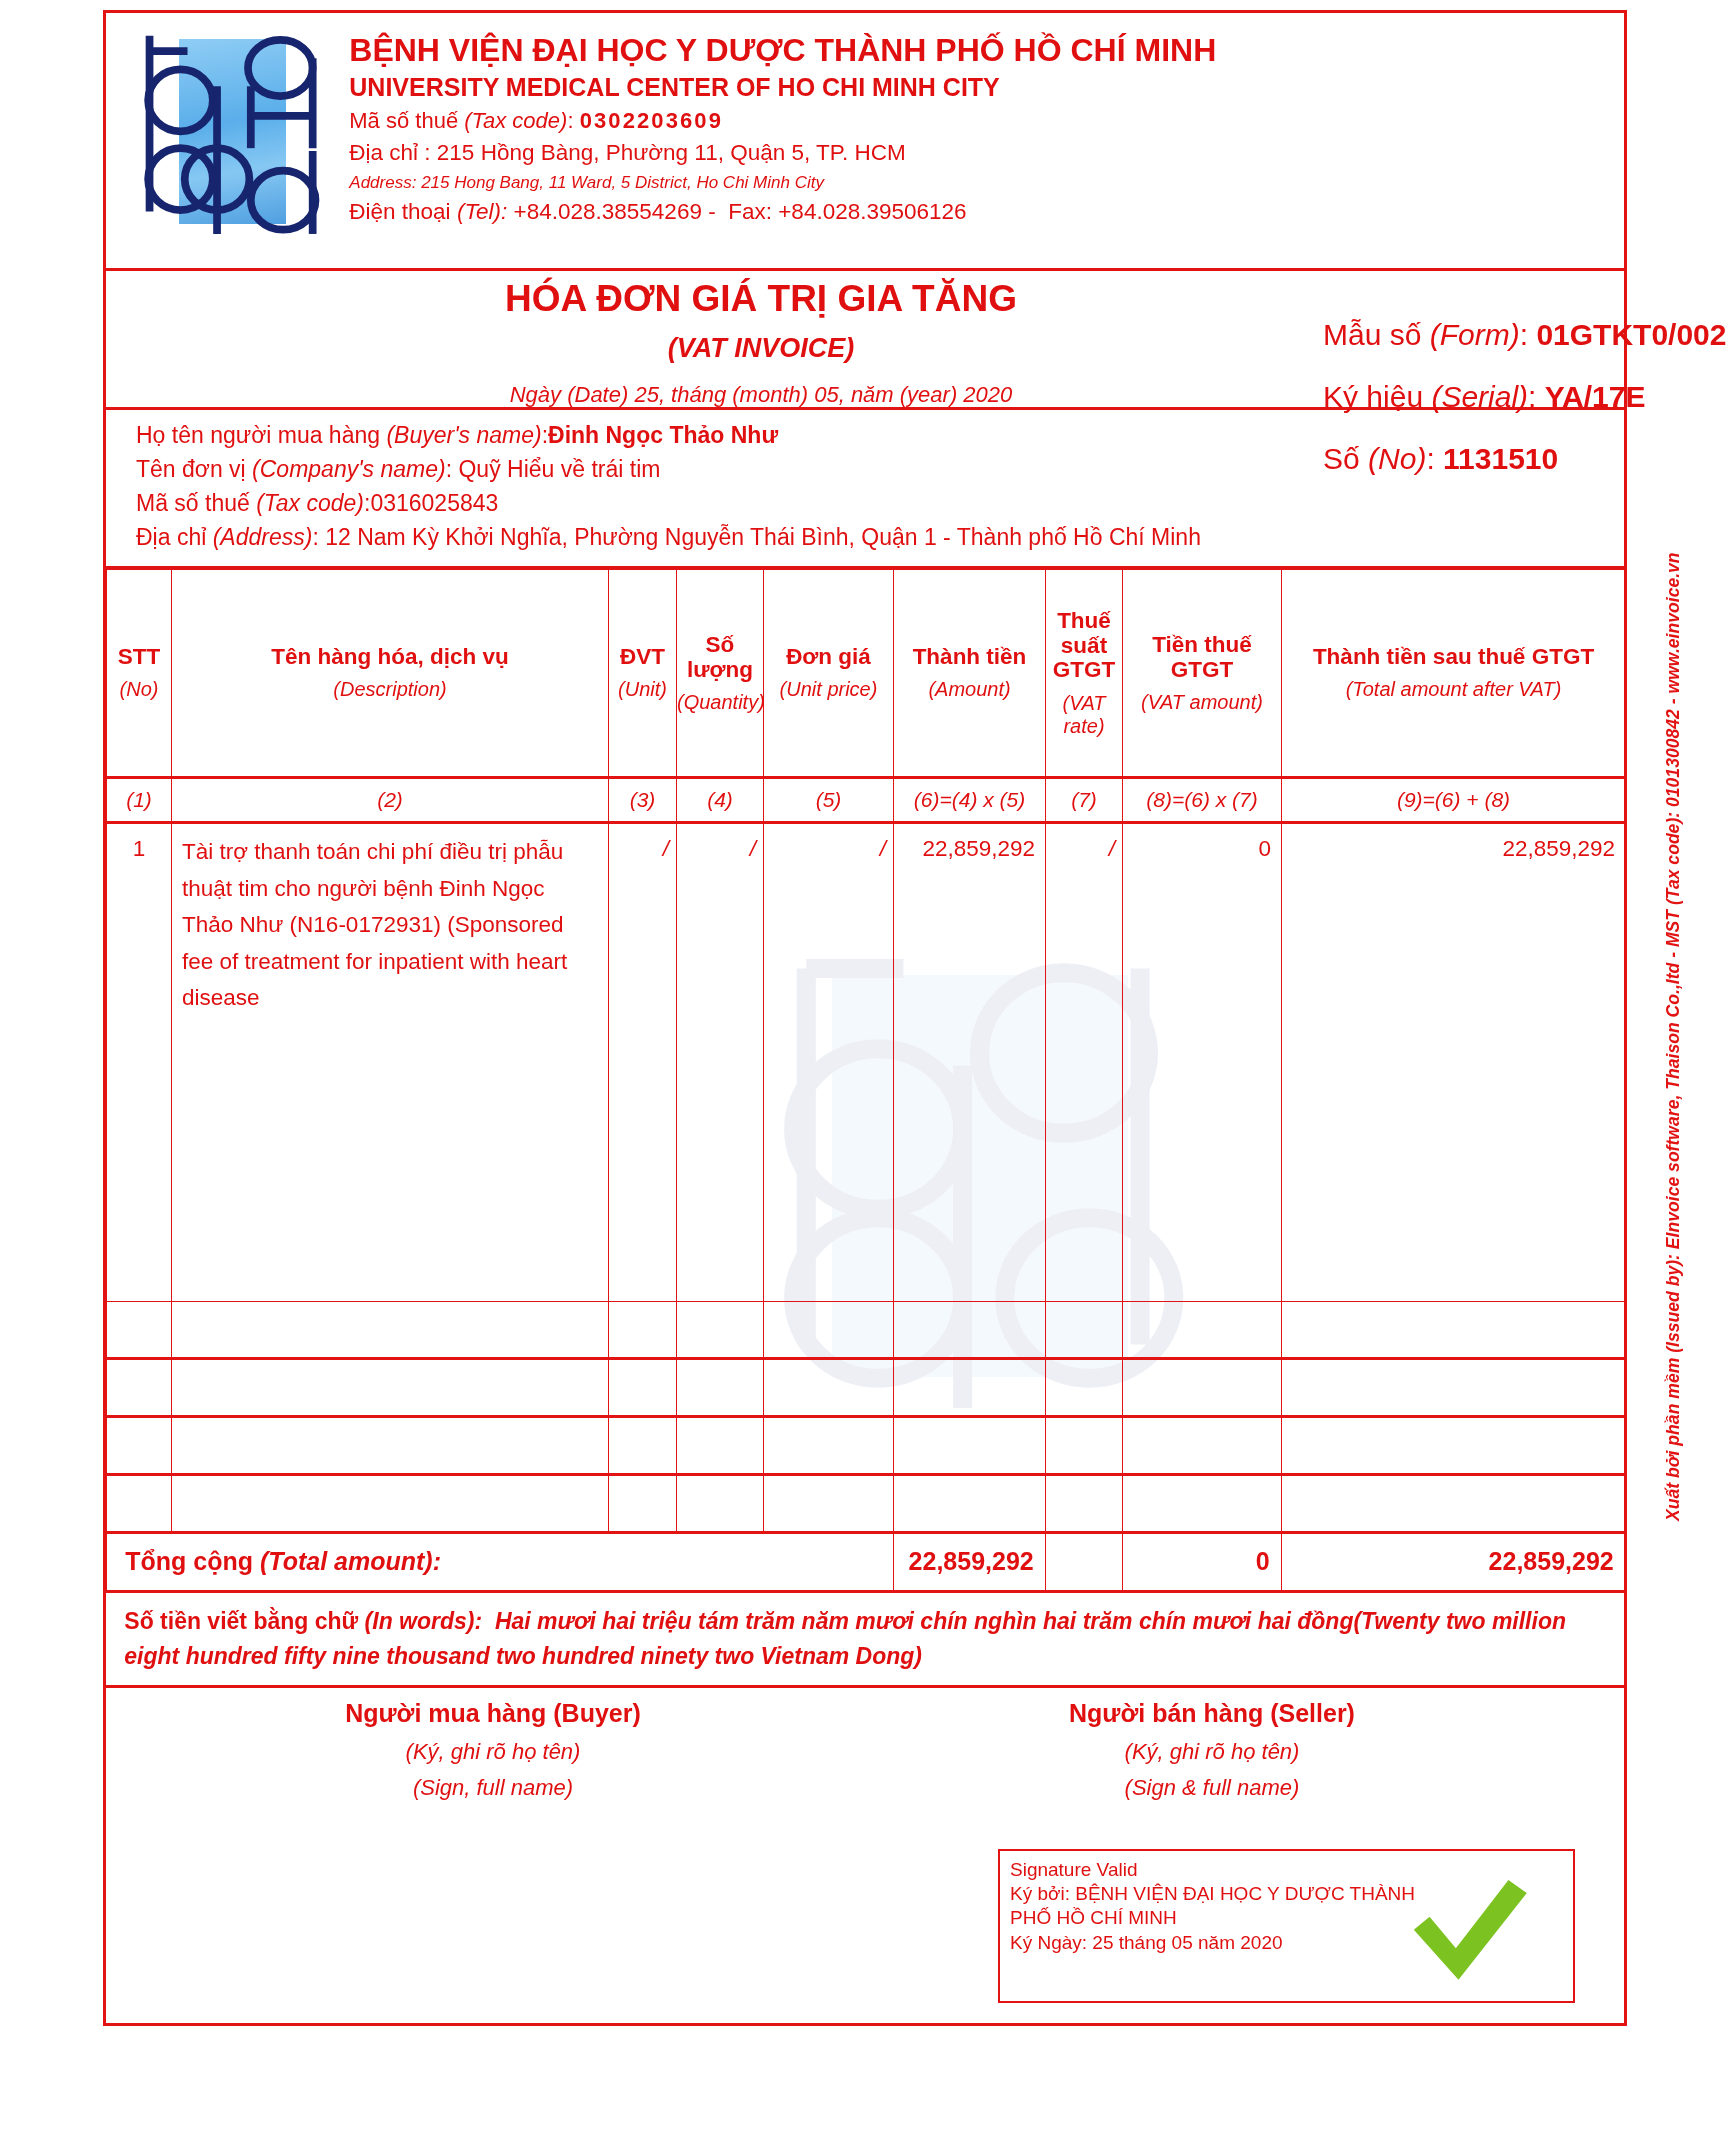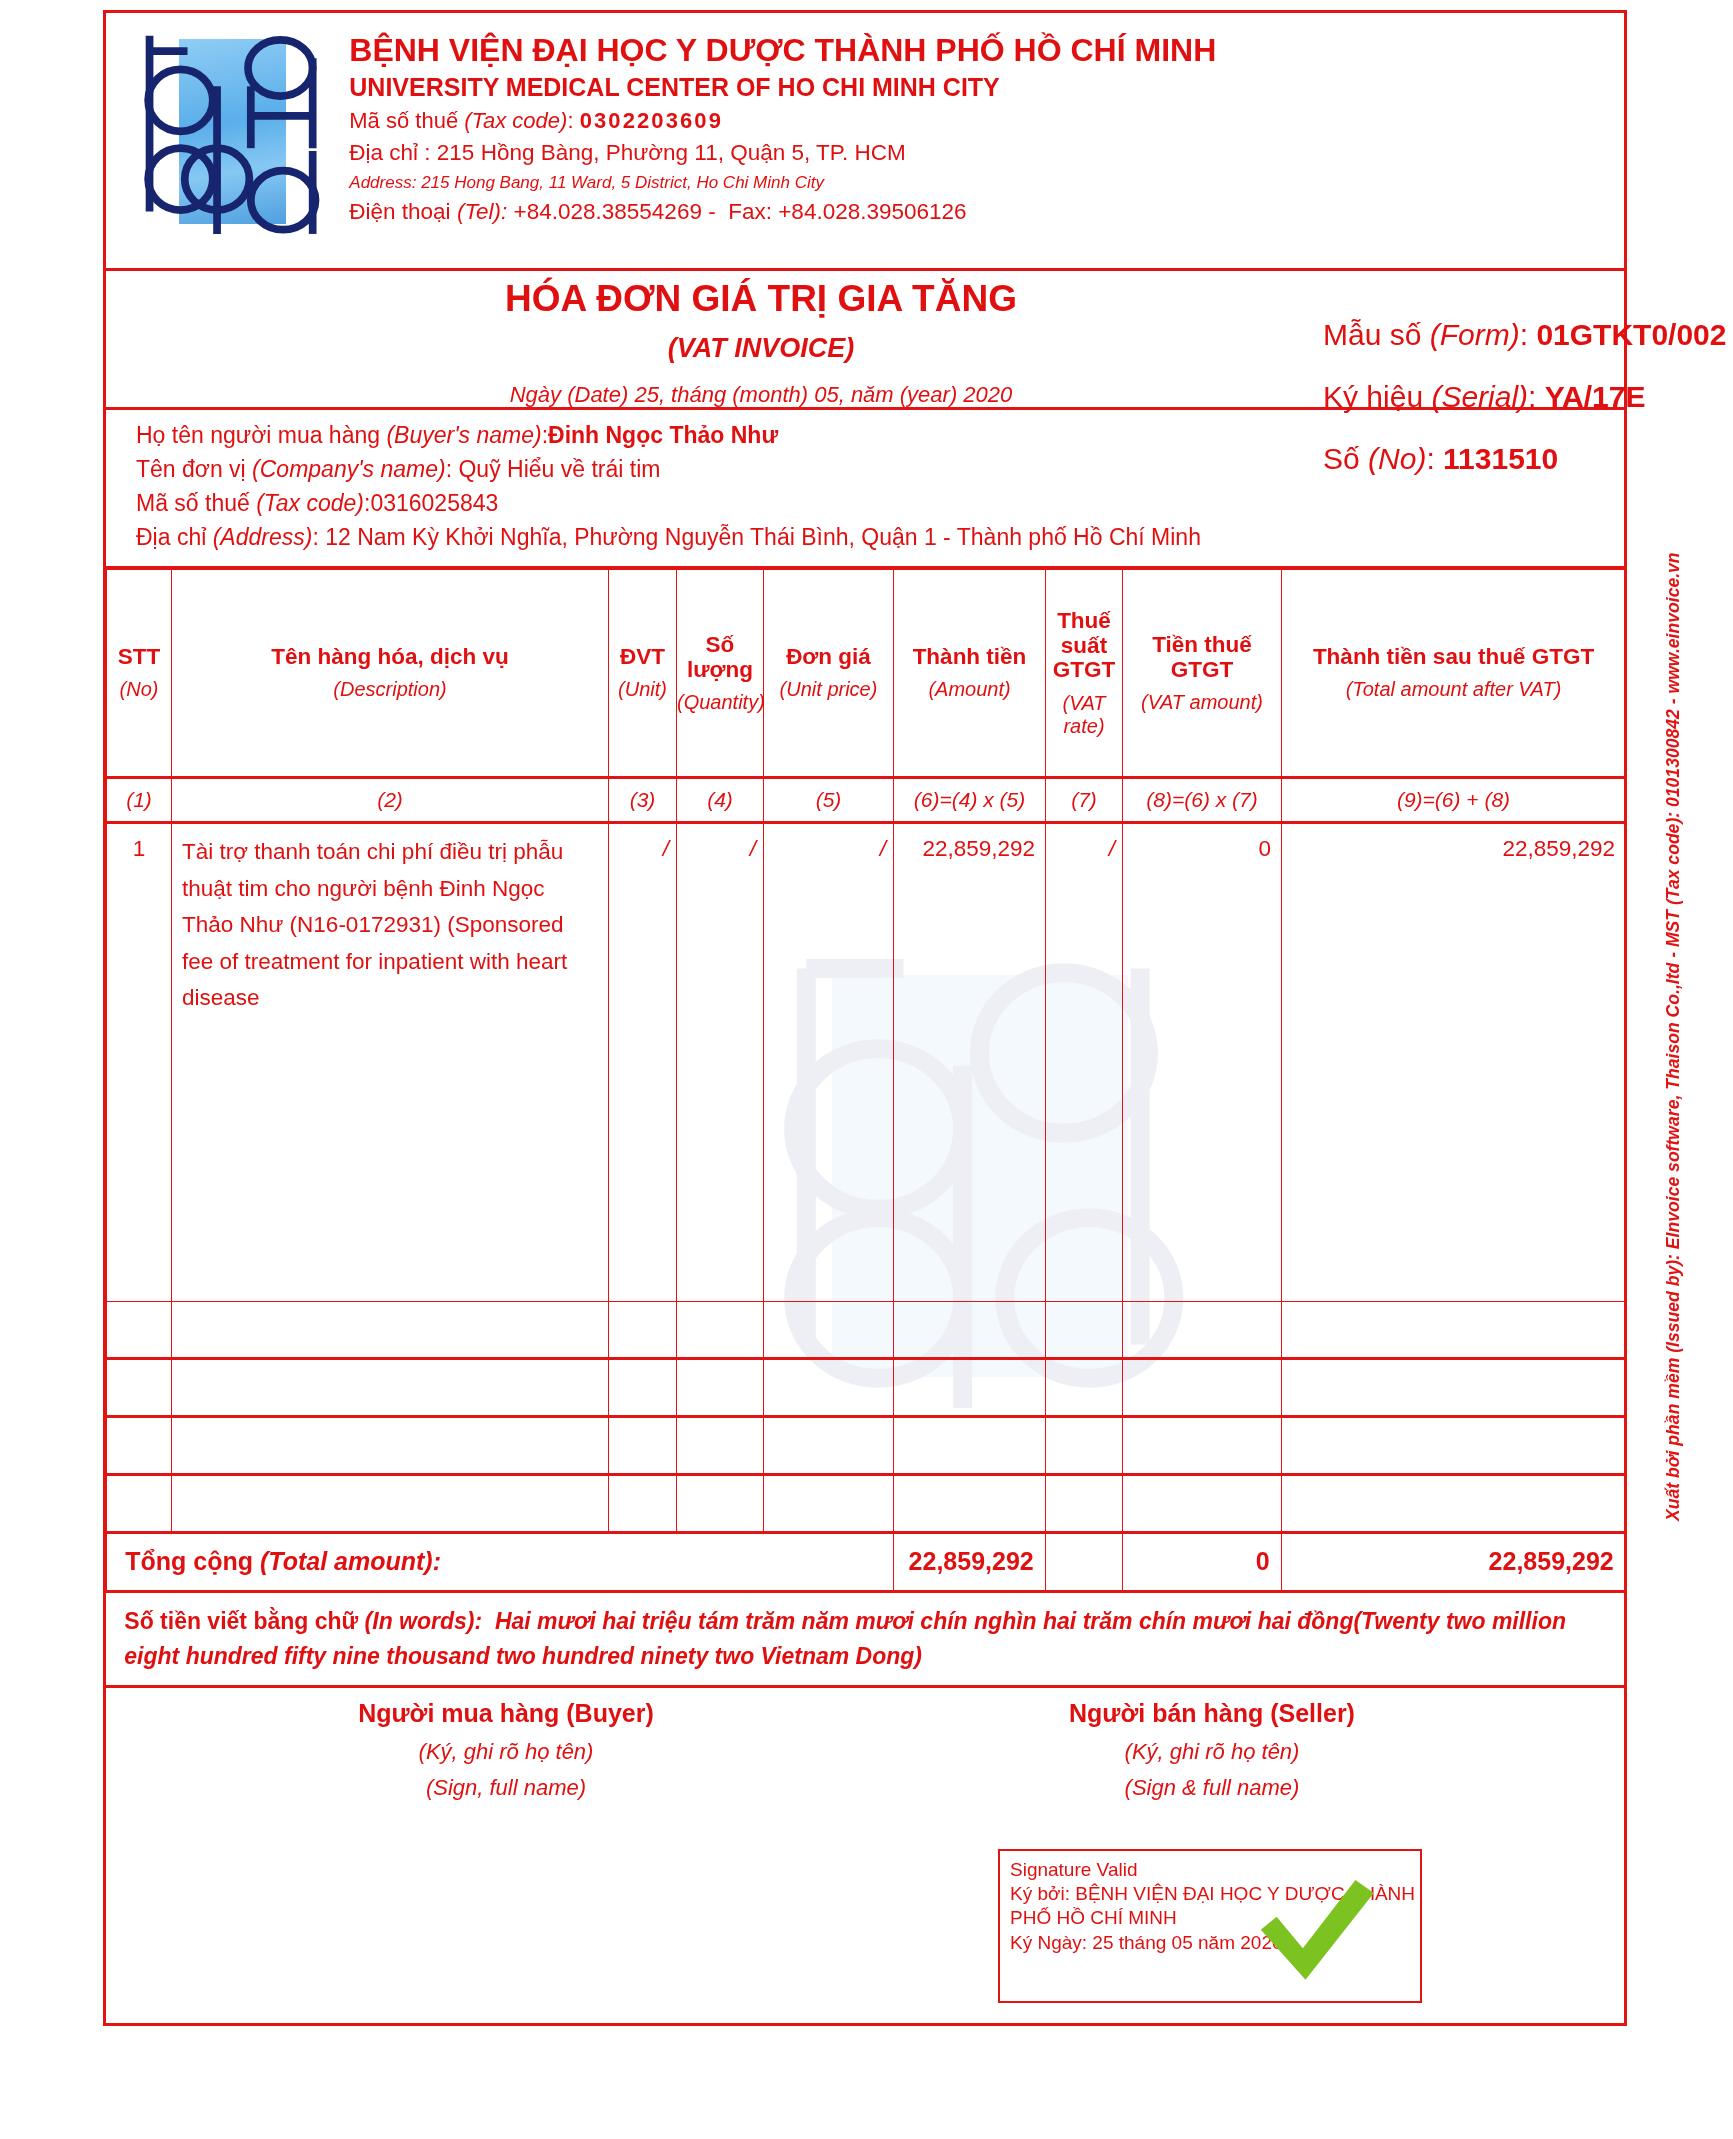--- a/index.html
+++ b/index.html
@@ -106,25 +106,25 @@
   }
   .words .lbl{font-weight:bold;}
   .words .val{font-weight:bold;font-style:italic;}
 
   
   .signs{position:relative;z-index:2;height:380px;}
   .sgn{position:absolute;text-align:center;line-height:1.35;}
   .sgn .hd{font-size:25px;font-weight:bold;}
   .sgn .s1{font-size:22px;font-style:italic;margin-top:7px;}
   .sgn .s2{font-size:22px;font-style:italic;margin-top:5.6px;}
-  .sgn-buyer{left:217px;top:8.5px;width:366px;}
+  .sgn-buyer{left:204px;top:8.5px;width:366px;}
   .sgn-seller{left:923px;top:8.5px;width:366px;}
 
   .sigbox{
-    position:absolute;left:892px;top:161px;width:424px;height:154px;
+    position:absolute;left:892px;top:161px;width:577px;height:154px;
     border:2.8px solid var(--red);box-sizing:border-box;
     padding:7px 0 0 10px;overflow:hidden;
   }
   .sigbox div{font-size:19px;line-height:1.27;white-space:nowrap;}
   .sigcheck{position:absolute;right:37px;top:21px;width:134px;height:113px;}
 
   
   .vside{
     position:absolute;left:1633px;top:331px;
     width:42px;height:1197px;z-index:3;

